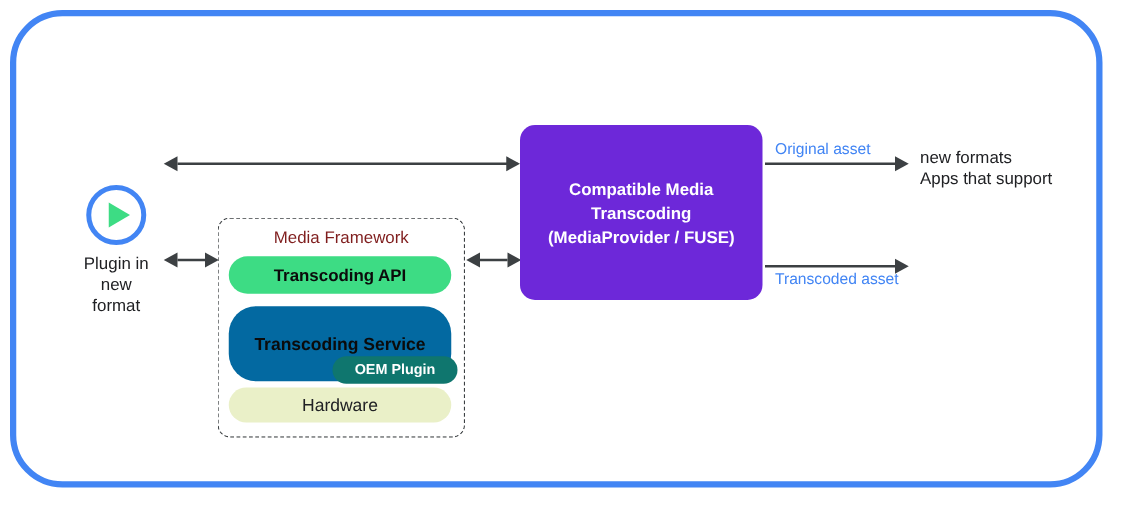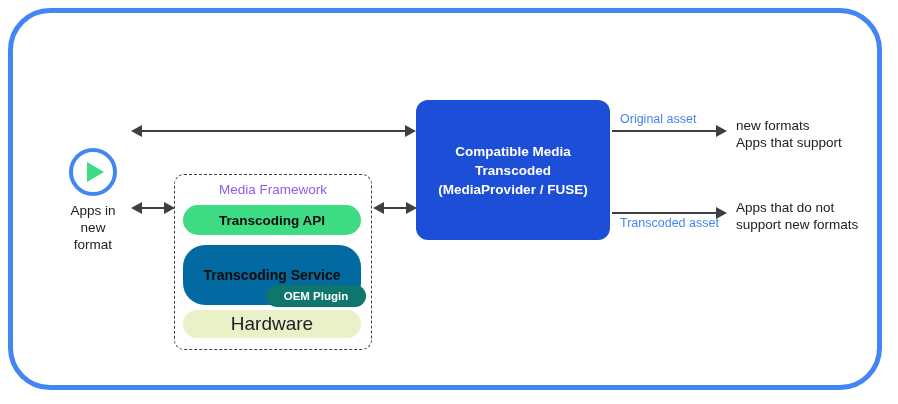--- a/index.html
+++ b/index.html
@@ -36,21 +36,21 @@
     text-align:center;font-size:13.5px;color:#202124;line-height:17px;
   }
 
   
   .framework-box{
     position:absolute;left:174px;top:174px;width:198px;height:176px;
     border:1.6px dashed #3c4043;border-radius:10px;box-sizing:border-box;
   }
   .framework-title{
     position:absolute;left:174px;top:182px;width:198px;
-    text-align:center;font-size:13.5px;color:#8b5cf6;
+    text-align:center;font-size:13.5px;color:#7f1d1d;
   }
   .stack-box{
     position:absolute;border-radius:24px;
     display:flex;align-items:center;justify-content:center;
     box-sizing:border-box;text-align:center;
   }
   .api-box{
     left:183px;top:205px;width:178px;height:30px;
     background:#3ddc84;border-radius:16px;
     font-size:13.5px;font-weight:bold;color:#0b0b0b;align-items:center;
@@ -62,27 +62,27 @@
   }
   .oem-pill{
     position:absolute;left:266px;top:285px;width:100px;height:22px;
     background:#0f766e;border-radius:11px;
     display:flex;align-items:center;justify-content:center;
     font-size:11.5px;font-weight:bold;color:#ffffff;
   }
   .hardware-box{
     left:183px;top:310px;width:178px;height:28px;
     background:#eaf0c8;border-radius:15px;
-    font-size:19px;color:#202124;font-weight:normal;
+    font-size:14px;color:#202124;font-weight:normal;
   }
 
   
   .cmt-box{
     position:absolute;left:416px;top:100px;width:194px;height:140px;
-    background:#1d4ed8;border-radius:12px;
+    background:#6d28d9;border-radius:12px;
     display:flex;align-items:center;justify-content:center;
     text-align:center;color:#ffffff;font-size:13.5px;font-weight:bold;
     line-height:19px;
   }
 
   
   .arrow-line{position:absolute;background:#3c4043;height:2.2px;}
   .ah{position:absolute;width:0;height:0;
       border-top:6px solid transparent;border-bottom:6px solid transparent;}
   .ah-right{border-left:11px solid #3c4043;}
@@ -126,21 +126,21 @@
 <body>
 
 <div id="canvas">
 
   <div class="outer-frame"></div>
 
   <div class="play-icon">
     <div class="play-tri"></div>
   </div>
   <div class="video-label">
-    <div>Apps in</div>
+    <div>Plugin in</div>
     <div>new</div>
     <div>format</div>
   </div>
 
   <div class="arrow-line arr-vid"></div>
   <div class="ah ah-left arr-vid-l"></div>
   <div class="ah ah-right arr-vid-r"></div>
 
   <div class="arrow-line arr-top"></div>
   <div class="ah ah-left arr-top-l"></div>
@@ -165,34 +165,30 @@
     <span>Hardware</span>
   </div>
 
   <div class="arrow-line arr-mid"></div>
   <div class="ah ah-left arr-mid-l"></div>
   <div class="ah ah-right arr-mid-r"></div>
 
   <div class="cmt-box">
     <div>
       <div>Compatible Media</div>
-      <div>Transcoded</div>
+      <div>Transcoding</div>
       <div>(MediaProvider / FUSE)</div>
     </div>
   </div>
 
   <div class="arrow-line arr-o1"></div>
   <div class="ah ah-right arr-o1-h"></div>
   <div class="asset-label lbl-original">Original asset</div>
   <div class="apps-label lbl-apps1">
     <div>new formats</div>
     <div>Apps that support</div>
   </div>
 
   <div class="arrow-line arr-o2"></div>
   <div class="ah ah-right arr-o2-h"></div>
   <div class="asset-label lbl-transcoded">Transcoded asset</div>
-  <div class="apps-label lbl-apps2">
-    <div>Apps that do not</div>
-    <div>support new formats</div>
-  </div>
 
 </div>
 
 </body></html>

